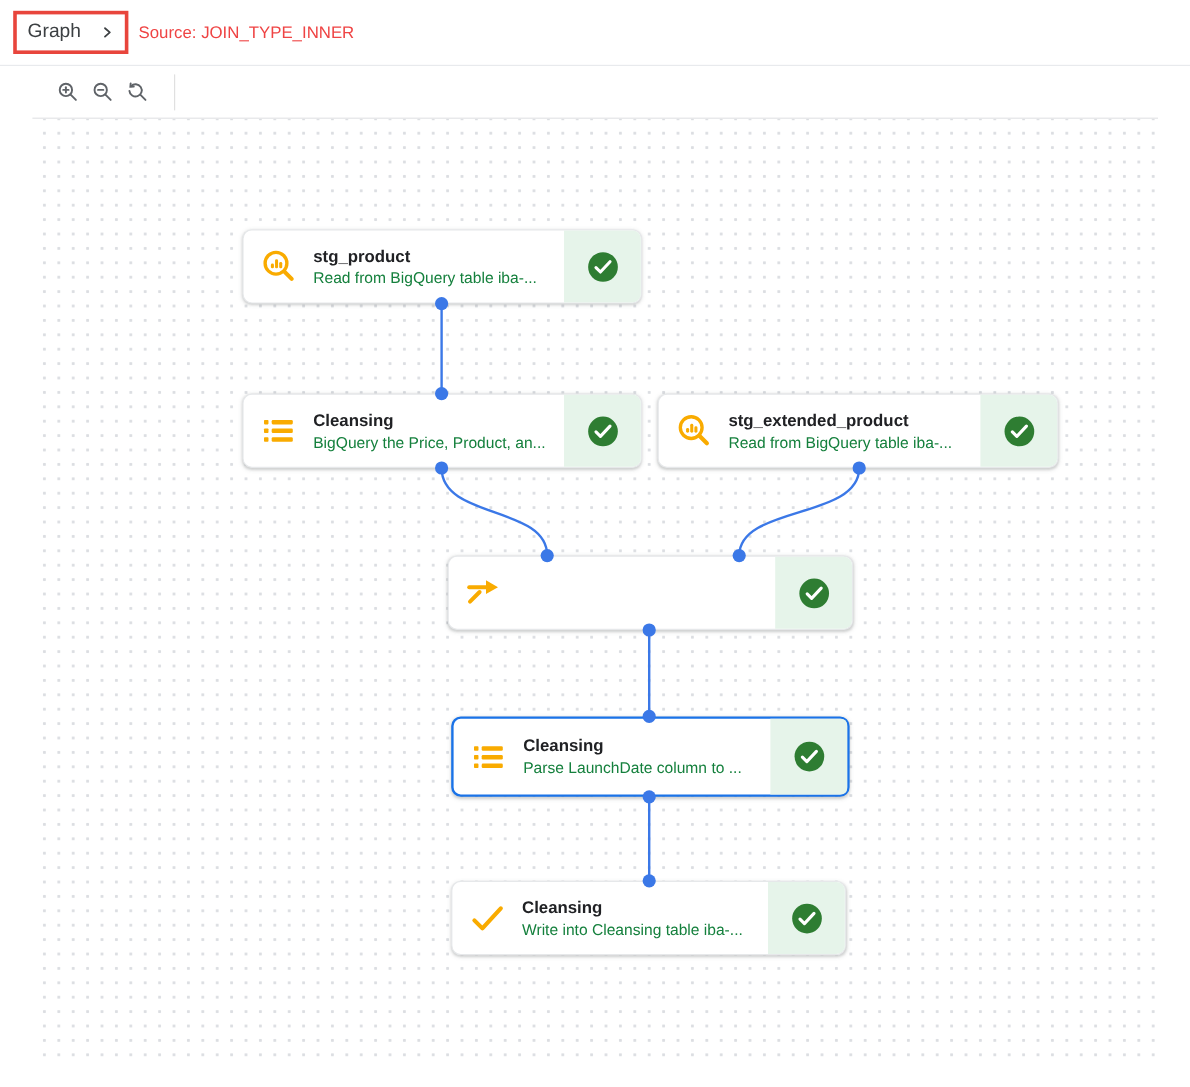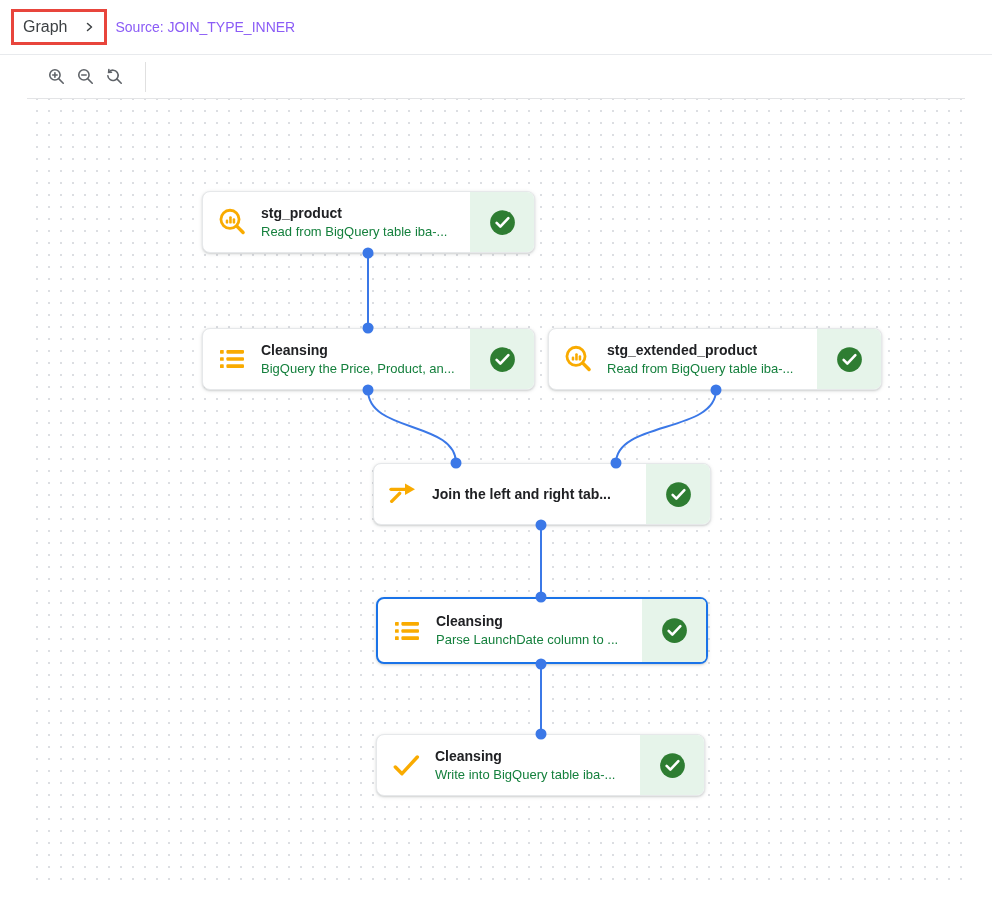--- a/index.html
+++ b/index.html
@@ -6,21 +6,21 @@
   body{font-family:"Liberation Sans","DejaVu Sans",sans-serif;color:#202124;}
   .app{position:relative;width:992px;height:906px;background:#fff;overflow:hidden;}
 
   
   .breadcrumb-bar{position:relative;height:54px;display:flex;align-items:center;
     border-bottom:1px solid #e8eaed;background:#fff;}
   .annotation-box{display:flex;align-items:center;gap:16px;margin-left:11px;
     border:3px solid #e8453c;padding:6px 9px 6px 9px;background:transparent;}
   .crumb-graph{font-size:16px;color:#3c4043;cursor:pointer;}
   .crumb-chevron{display:flex;align-items:center;color:#3c4043;}
-  .crumb-source{font-size:14px;color:#8b5cf6;margin-left:8px;}
+  .crumb-source{font-size:14px;color:#ef4444;margin-left:8px;}
 
   
   .toolbar{height:43px;display:flex;align-items:center;padding-left:44px;background:#fff;}
   .tool-btn{width:25px;height:25px;margin-right:4px;display:flex;align-items:center;justify-content:center;
     background:transparent;border:none;cursor:pointer;color:#5f6368;padding:0;}
   .tool-btn svg{display:block;}
   .toolbar-divider{width:1px;height:30px;background:#e0e0e0;margin-left:14px;}
 
   
   .canvas{position:relative;margin-left:27px;width:938px;height:789px;
@@ -157,21 +157,20 @@
 
     <div class="node" style="left:346px;top:364px;width:338px;">
       <div class="node-icon">
         <svg width="32" height="32" viewBox="0 0 24 24">
           <path d="M3 8.5 H14" fill="none" stroke="#f9ab00" stroke-width="2.5" stroke-linecap="round"></path>
           <path d="M3.5 17.5 L9.5 11.5" fill="none" stroke="#f9ab00" stroke-width="2.5" stroke-linecap="round"></path>
           <path d="M13.5 4.2 L21 8.5 L13.5 12.8 Z" fill="#f9ab00"></path>
         </svg>
       </div>
       <div class="node-text">
-        <div class="node-title">Join the left and right tab...</div>
       </div>
       <div class="node-status">
         <svg width="27" height="27" viewBox="0 0 24 24">
             <circle cx="12" cy="12" r="11" fill="#2e7d32"></circle>
             <path d="M6.8 12.4l3.3 3.3 7.1-7.6" fill="none" stroke="#fff" stroke-width="2.3" stroke-linecap="round" stroke-linejoin="round"></path>
           </svg>
       </div>
     </div>
 
     <div class="node selected" style="left:349px;top:498px;width:332px;">
@@ -198,21 +197,21 @@
     </div>
 
     <div class="node" style="left:349px;top:635px;width:329px;">
       <div class="node-icon">
         <svg width="32" height="32" viewBox="0 0 24 24">
           <path d="M4 13.5l5 5L20.5 6" fill="none" stroke="#f9ab00" stroke-width="2.6" stroke-linecap="round" stroke-linejoin="round"></path>
         </svg>
       </div>
       <div class="node-text">
         <div class="node-title">Cleansing</div>
-        <div class="node-subtitle">Write into BigQuery table iba-...</div>
+        <div class="node-subtitle">Write into Cleansing table iba-...</div>
       </div>
       <div class="node-status">
         <svg width="27" height="27" viewBox="0 0 24 24">
             <circle cx="12" cy="12" r="11" fill="#2e7d32"></circle>
             <path d="M6.8 12.4l3.3 3.3 7.1-7.6" fill="none" stroke="#fff" stroke-width="2.3" stroke-linecap="round" stroke-linejoin="round"></path>
           </svg>
       </div>
     </div>
 
     <svg class="edge-layer" width="938" height="789" viewBox="0 0 938 789">

